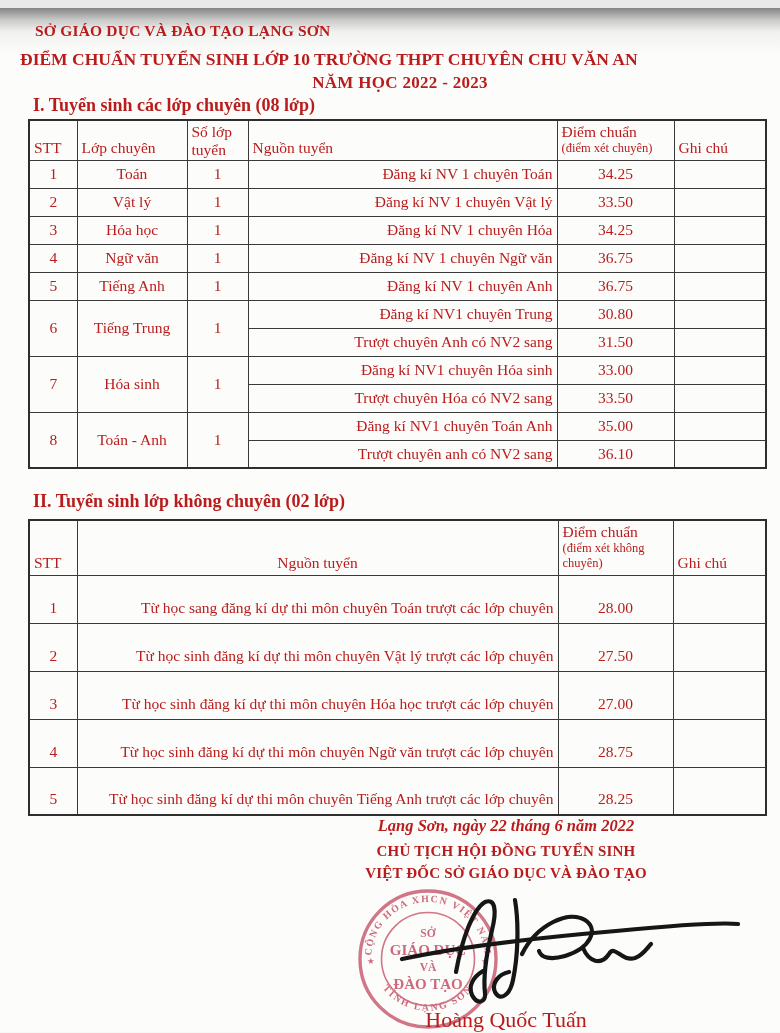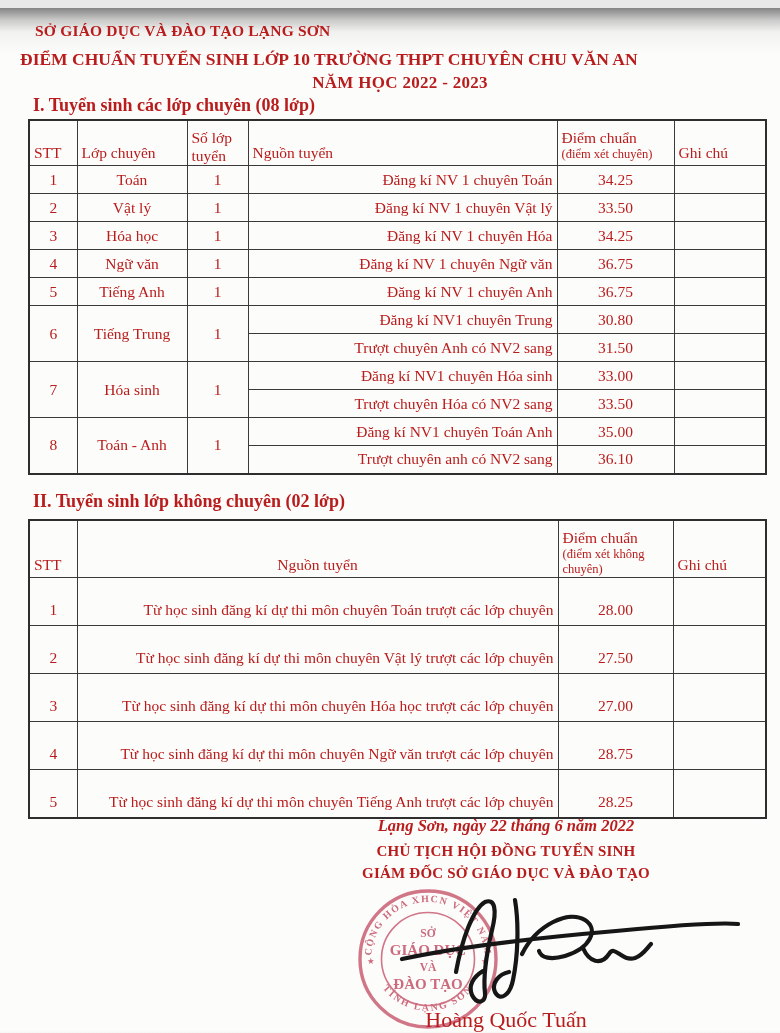--- a/index.html
+++ b/index.html
@@ -44,21 +44,21 @@
   .t1{top:111px;}
   .t2{top:511px;}
   td,th{
     border:1px solid #3a3a3a;
     font-size:15.5px;font-weight:normal;
     padding:0 4px;overflow:hidden;
   }
   table{border:2px solid #2e2e2e;}
   th{text-align:left;}
   .vb{vertical-align:bottom;padding-bottom:3px;}
-  .vt{vertical-align:top;padding-top:8px;}
+  .vt{vertical-align:top;padding-top:2px;}
   .ctr{text-align:center;}
   .lft{text-align:right;}
   .sub{font-size:12.5px;font-weight:normal;}
   .hdr{font-size:15.5px;}
   .t1 .hrow{height:40px;}
   .t1 .r1{height:28px;}
   .t1 .rs{height:28px;}
   .t2 .hrow{height:55px;}
   .t2 .brow{height:48px;}
   .t2 td.vb{padding-bottom:6px;}
@@ -216,21 +216,21 @@
       <th class="vb">STT</th>
       <th class="vb ctr">Nguồn tuyển</th>
       <th class="vt">
         <div class="hdr">Điểm chuẩn</div>
         <div class="sub">(điểm xét không chuyên)</div>
       </th>
       <th class="vb">Ghi chú</th>
     </tr>
     <tr class="brow">
       <td class="ctr vb">1</td>
-      <td class="lft vb">Từ học sinh đăng kí dự thi môn chuyên Toán trượt các lớp chuyên</td>
+      <td class="lft vb">Từ học sang đăng kí dự thi môn chuyên Toán trượt các lớp chuyên</td>
       <td class="ctr vb">28.00</td>
       <td></td>
     </tr>
     <tr class="brow">
       <td class="ctr vb">2</td>
       <td class="lft vb">Từ học sinh đăng kí dự thi môn chuyên Vật lý trượt các lớp chuyên</td>
       <td class="ctr vb">27.50</td>
       <td></td>
     </tr>
     <tr class="brow">
@@ -250,21 +250,21 @@
       <td class="lft vb">Từ học sinh đăng kí dự thi môn chuyên Tiếng Anh trượt các lớp chuyên</td>
       <td class="ctr vb">28.25</td>
       <td></td>
     </tr>
   </tbody>
     </table>
 
   <div class="footer">
     <div class="date">Lạng Sơn, ngày 22 tháng 6 năm 2022</div>
     <div class="role">CHỦ TỊCH HỘI ĐỒNG TUYỂN SINH</div>
-    <div class="role">GIÁM ĐỐC SỞ GIÁO DỤC VÀ ĐÀO TẠO</div>
+    <div class="role">VIỆT ĐỐC SỞ GIÁO DỤC VÀ ĐÀO TẠO</div>
   </div>
 
   <svg class="stamp" viewBox="0 0 148 148" aria-hidden="true">
     <g fill="none" stroke="#c9566e">
       <circle cx="74" cy="74" r="68" stroke-width="3.4" opacity=".92"></circle>
       <circle cx="74" cy="74" r="46.5" stroke-width="1.6" opacity=".92"></circle>
     </g>
     <defs>
       <path id="arcTop" d="M 17,74 A 57,57 0 1 1 131,74"></path>
       <path id="arcBot" d="M 22,92 A 57,57 0 0 0 126,92"></path>

